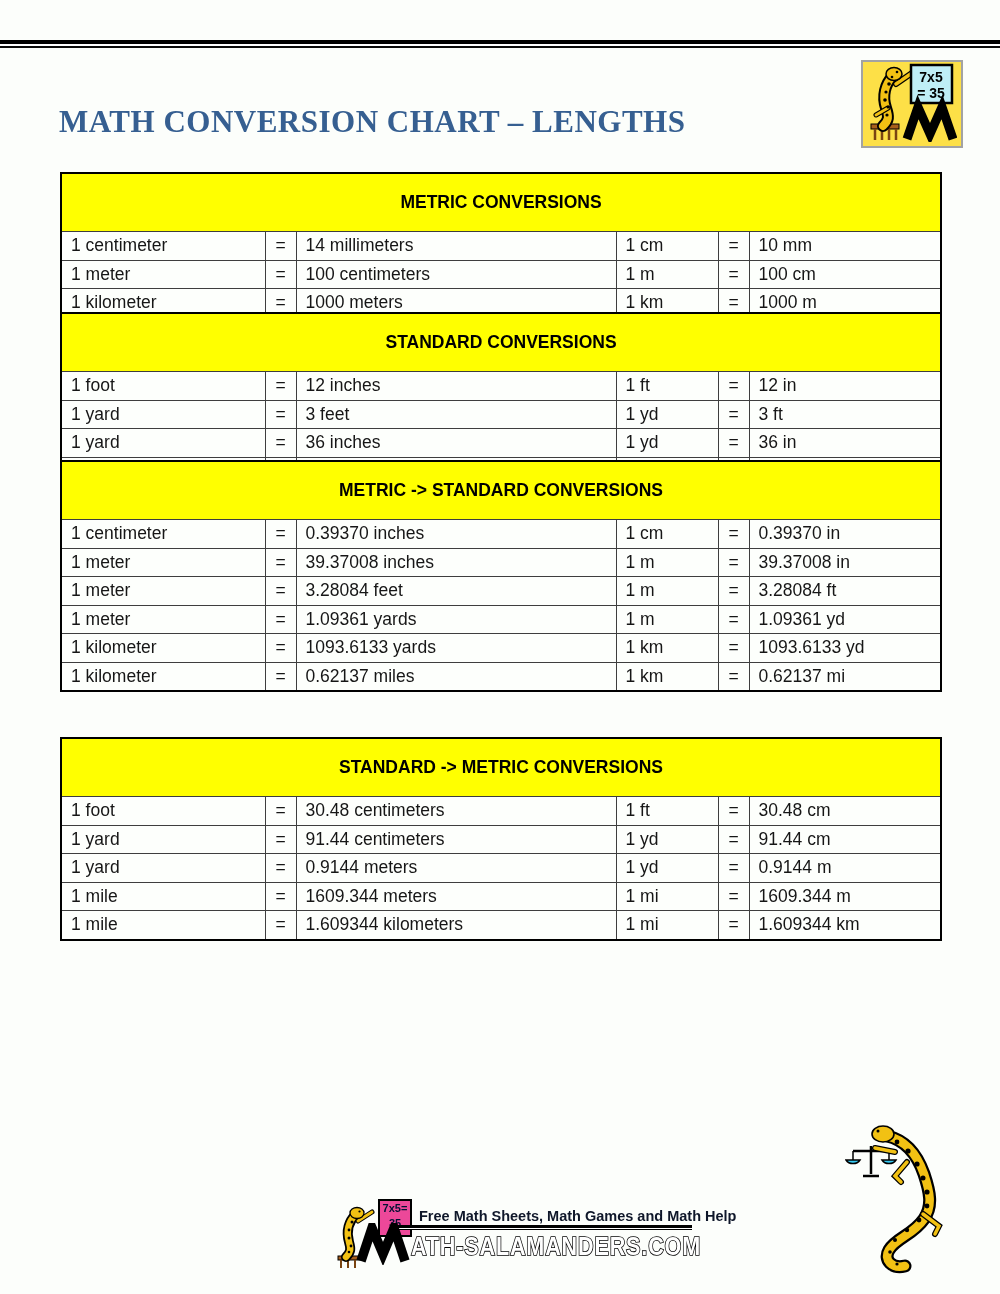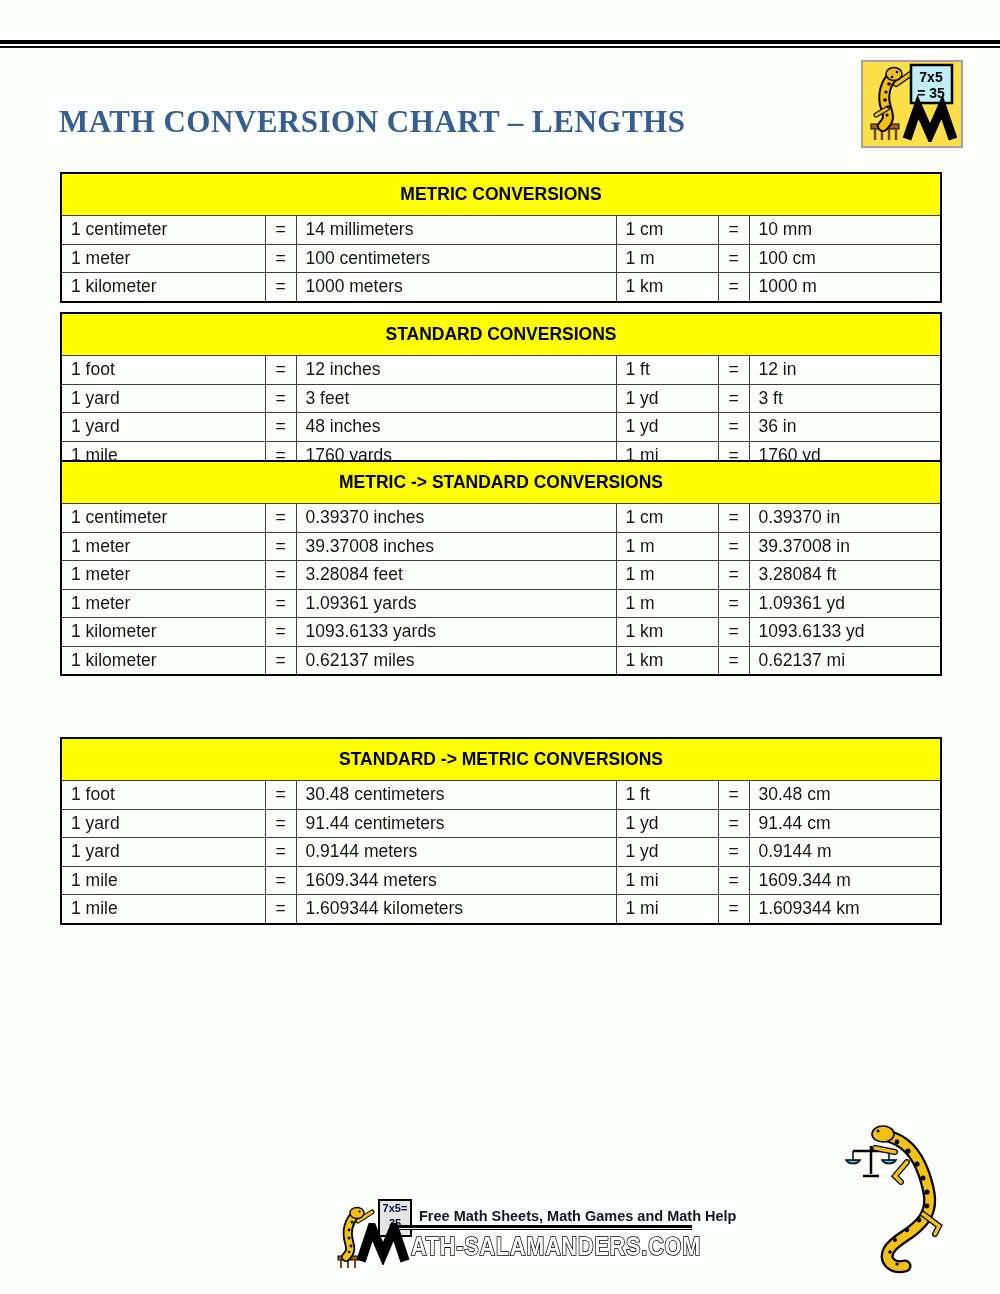--- a/index.html
+++ b/index.html
@@ -12,31 +12,31 @@
   .page-title{position:absolute;left:59px;top:104px;margin:0;
               font-family:"Liberation Serif",serif;font-weight:bold;
               font-size:31px;letter-spacing:.5px;color:#365f91;white-space:nowrap;}
 
   .logo-box{position:absolute;left:861px;top:60px;width:98px;height:84px;
             background:#fde047;border:2px solid #a3a3a3;}
 
   .conv{position:absolute;left:60px;width:880px;border-collapse:collapse;table-layout:fixed;
         border:2px solid #000;background:#fdfffc;}
   .conv th{background:#ffff00;border:1px solid #3e3e3e;height:25px;
-           font-size:17.5px;font-weight:bold;color:#000;text-align:center;padding:8px;}
+           font-size:17.5px;font-weight:bold;color:#000;text-align:center;padding:16px;}
   .conv td{border:1px solid #3e3e3e;height:27.5px;font-size:17.5px;color:#161616;
            padding:0 2px 0 9px;white-space:nowrap;overflow:hidden;}
   .conv td.eq{text-align:center;padding:0;}
   .t1{top:172px}.t2{top:312px}.t3{top:460px}.t4{top:737px}
 
   .tagline{position:absolute;left:419px;top:1208px;font-size:14.5px;font-weight:bold;color:#0f172a;white-space:nowrap;}
   .tag-rule{position:absolute;left:396px;top:1225px;width:296px;height:1px;
             background:#fff;border-top:3px solid #000;border-bottom:1px solid #000;}
   .footer-board{position:absolute;left:378px;top:1199px;width:30px;height:34px;
-            background:#e5e5e5;border:2px solid #000;text-align:center;
+            background:#ec4899;border:2px solid #000;text-align:center;
             font-size:11px;font-weight:bold;color:#013;line-height:15px;}
   .wordmark{position:absolute;left:356px;top:1223px;}
   .foot-sal{position:absolute;left:328px;top:1204px;}
   .mascot{position:absolute;left:845px;top:1118px;}
 </style>
 </head>
 <body>
 
 <div class="sheet">
 
@@ -151,21 +151,21 @@
           <td>1 yard</td>
           <td class="eq">=</td>
           <td>3 feet</td>
           <td>1 yd</td>
           <td class="eq">=</td>
           <td>3 ft</td>
         </tr>
         <tr>
           <td>1 yard</td>
           <td class="eq">=</td>
-          <td>48 inches</td>
+          <td>36 inches</td>
           <td>1 yd</td>
           <td class="eq">=</td>
           <td>36 in</td>
         </tr>
         <tr>
           <td>1 mile</td>
           <td class="eq">=</td>
           <td>1760 yards</td>
           <td>1 mi</td>
           <td class="eq">=</td>

